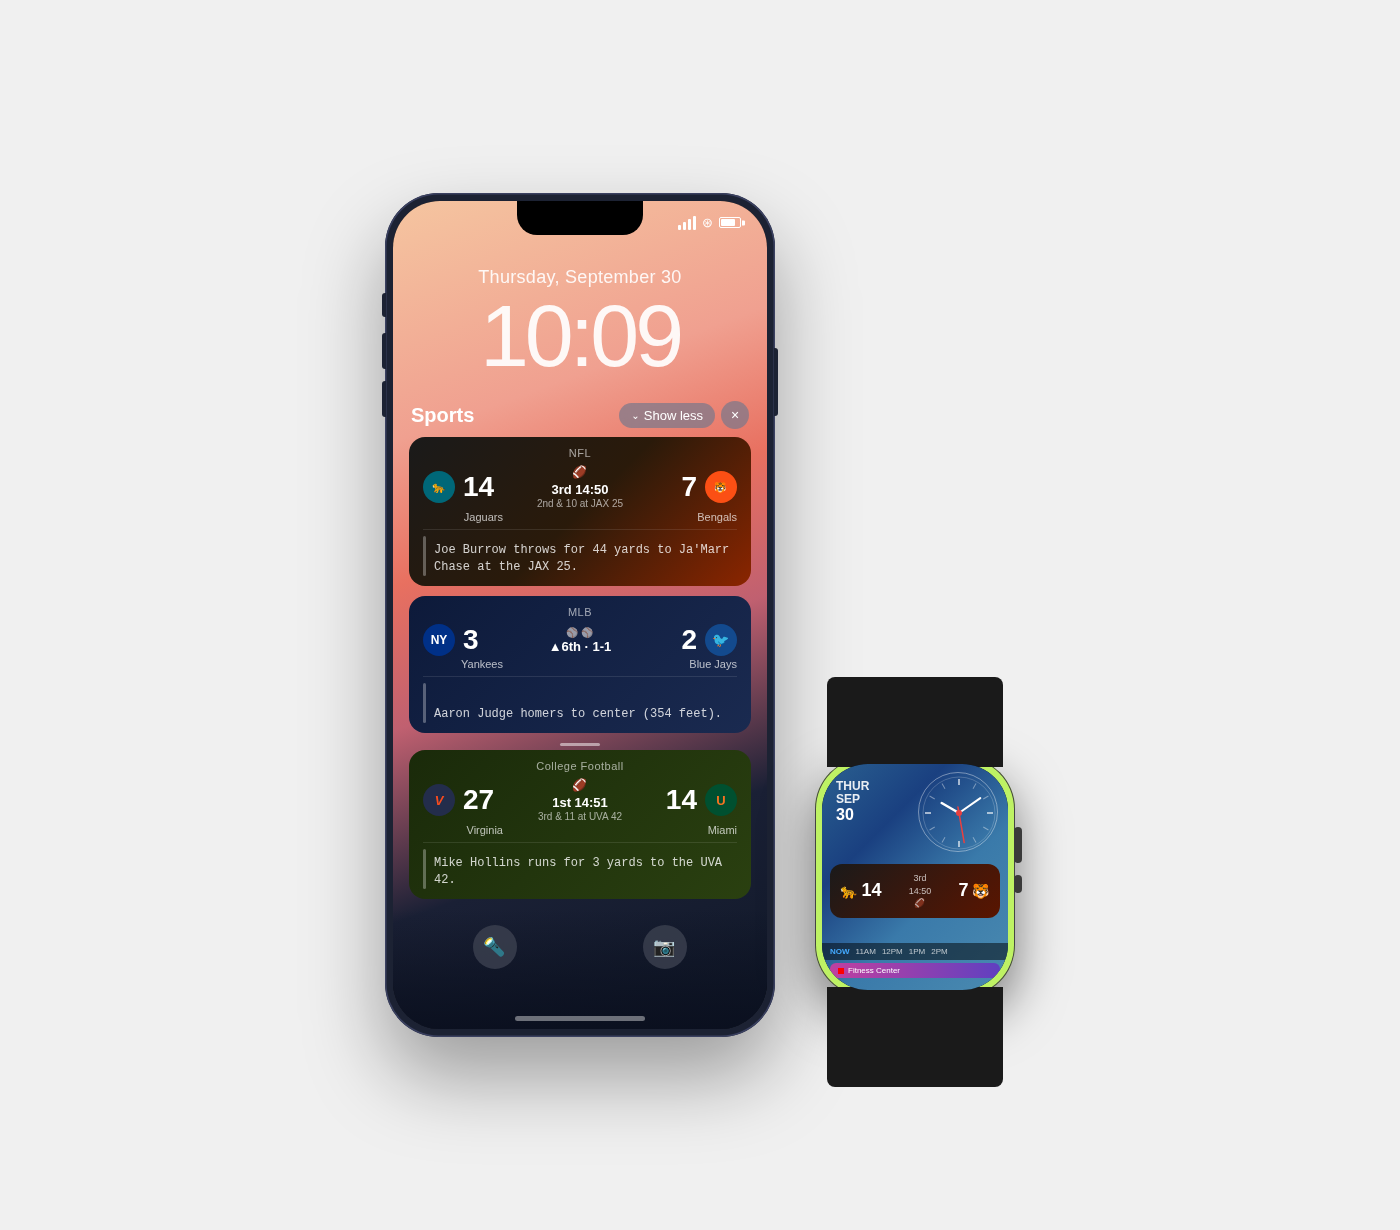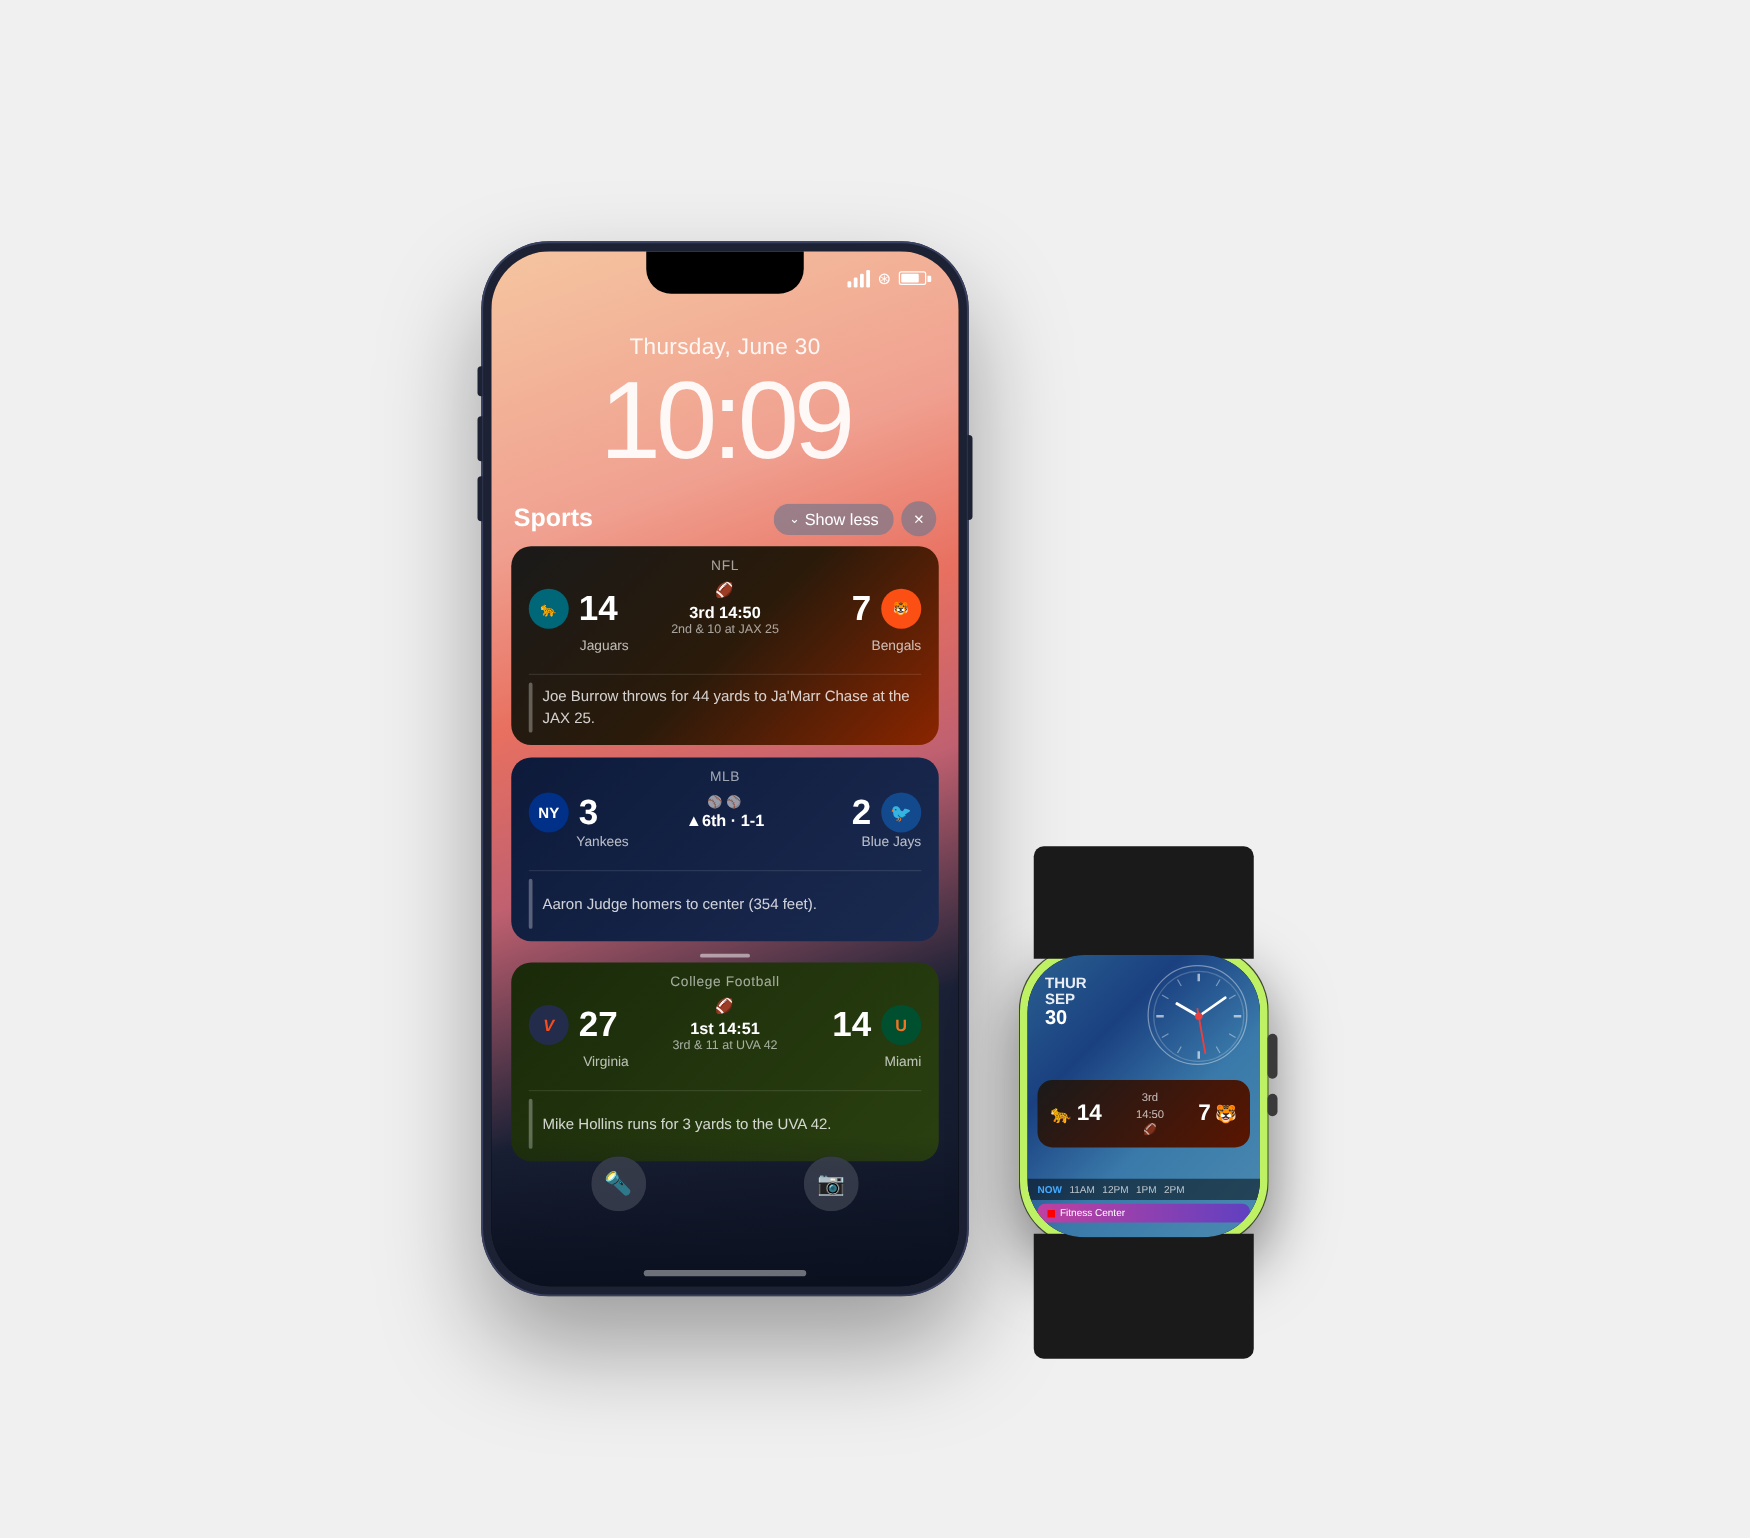--- a/index.html
+++ b/index.html
@@ -308,25 +308,26 @@
       width: 3px;
       height: 40px;
       background: rgba(255,255,255,0.3);
       border-radius: 2px;
       margin-right: 8px;
       flex-shrink: 0;
     }
 
     .card-update-row {
       display: flex;
-      align-items: center;
+      align-items: flex-end;
       gap: 0;
       border-top: 1px solid rgba(255,255,255,0.1);
       padding-top: 6px;
-      margin-top: 16px;
+      margin-top: 6px;
+      font-family: Liberation Mono, monospace;
     }
 
     .card-update-text {
       font-size: 12px;
       color: rgba(255,255,255,0.8);
       line-height: 1.4;
       flex: 1;
     }
 
     .iphone-bottom-bar {
@@ -633,21 +634,21 @@
             <span style="height:14px"></span>
           </div>
           <span class="wifi-icon">⊛</span>
           <div class="battery-icon">
             <div class="battery-fill"></div>
           </div>
         </div>
       </div>
 
       <div class="lock-screen">
-        <div class="lock-date">Thursday, June 30</div>
+        <div class="lock-date">Thursday, September 30</div>
         <div class="lock-time">10:09</div>
 
         <div class="notification-area">
 
           <div class="sports-header">
             <div class="sports-title">Sports</div>
             <div style="display:flex;align-items:center;">
               <div class="show-less-btn">
                 <span style="font-size:10px;">⌄</span>
                 <span>Show less</span>

